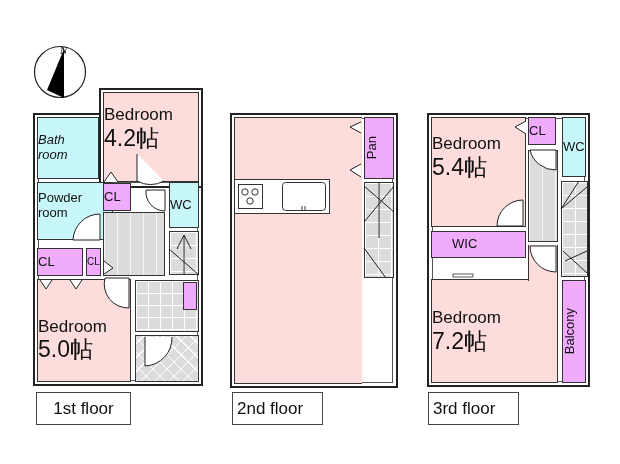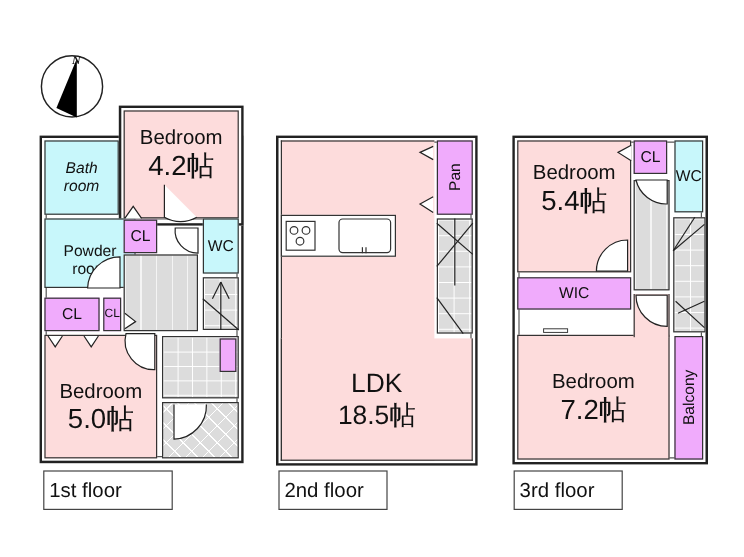--- a/index.html
+++ b/index.html
@@ -1,21 +1,21 @@
 <!DOCTYPE html>
 <html><head>
 <meta charset="utf-8">
 <style>
   html, body { margin:0; padding:0; }
   body { width:620px; height:464px; background:#ffffff; position:relative; overflow:hidden;
          font-family:"Liberation Sans", "DejaVu Sans", sans-serif; color:#111; }
   .abs { position:absolute; box-sizing:border-box; }
   .outer { border:2px solid #222; background:#fff; box-shadow: inset 0 0 0 3px #fff, inset 0 0 0 4px #555; }
   .room { position:absolute; box-sizing:border-box; border:1.5px solid #333; display:flex;
-          flex-direction:column; align-items:center; justify-content:center; text-align:center; line-height:1.15; }
+          flex-direction:column; align-items:flex-start; justify-content:center; text-align:center; line-height:1.15; }
   .pink { background:#fddcdc; }
   .cyan { background:#c8f7fb; }
   .white { background:#f0abfc; }
   .grid { background-color:#dcdcdc;
           background-image: linear-gradient(#fff 1px, transparent 1px), linear-gradient(90deg, #fff 1px, transparent 1px);
           background-size: 12px 12px; }
   .diag { background-color:#dcdcdc;
           background-image: repeating-linear-gradient(45deg, #fff 0 1px, transparent 1px 10px),
                             repeating-linear-gradient(-45deg, #fff 0 1px, transparent 1px 10px); }
   .hall { background-color:#dcdcdc;
@@ -52,21 +52,21 @@
   <div class="room pink" style="left:103px;top:92px;width:96px;height:90px;justify-content:flex-start;padding-top:12px;">
     <span class="rname">Bedroom</span>
     <span class="rsize">4.2帖</span>
   </div>
 
   <div class="room cyan" style="left:37px;top:117px;width:62px;height:62px;font-style:italic;">
     <span class="small">Bath</span>
     <span class="small">room</span>
   </div>
 
-  <div class="room cyan" style="left:37px;top:182px;width:76px;height:58px;justify-content:flex-start;padding-top:19px;">
+  <div class="room cyan" style="left:37px;top:182px;width:76px;height:58px;justify-content:flex-start;padding-top:8px;">
     <span class="small">Powder</span>
     <span class="small">room</span>
   </div>
 
   <div class="room white" style="left:103px;top:183px;width:28px;height:28px;">
     <span class="small">CL</span>
   </div>
 
   <div class="room hall" style="left:103px;top:212px;width:62px;height:64px;"></div>
 
@@ -105,29 +105,25 @@
     <path d="M73,240 A27,27 0 0 1 100,214 L100,240 Z" fill="#fff" stroke="#222" stroke-width="1"></path>
     <path d="M146,190 L165,190 L165,211 A19,19 0 0 1 146,190 Z" fill="#fff" stroke="#222" stroke-width="1"></path>
     <path d="M105,278 A24,24 0 0 0 129,308 L129,278 Z" fill="#fff" stroke="#222" stroke-width="1"></path>
     <path d="M145,337 L145,366 A28,28 0 0 0 172,337" fill="#fff" stroke="#222" stroke-width="1"></path>
     <polyline points="104,182 111,172 118,182" fill="#fff" stroke="#222" stroke-width="1"></polyline>
     <polyline points="104,261 113,268 104,274" fill="#fff" stroke="#222" stroke-width="1"></polyline>
     <polyline points="40,280 46,289 52,280" fill="#fff" stroke="#222" stroke-width="1"></polyline>
     <polyline points="70,280 76,289 82,280" fill="#fff" stroke="#222" stroke-width="1"></polyline>
   </svg>
 </div>
-<div class="floor-label" style="left:36px;top:392px;width:108px;height:33px;line-height:27px;font-size:17px;">1st floor</div>
+<div class="floor-label" style="left:36px;top:392px;width:95px;height:33px;line-height:27px;font-size:17px;text-align:center;">1st floor</div>
 
 <div class="abs" style="left:0;top:0;width:620px;height:400px;">
   <div class="abs outer" style="left:230px;top:113px;width:168px;height:275px;"></div>
   <div class="room pink" style="left:234px;top:117px;width:128px;height:267px;border-right:none;padding-top:140px;"></div>
-  <div class="room pink" style="left:234px;top:282px;width:160px;height:102px;border-top:none;">
-    <span class="big">LDK</span>
-    <span class="big">18.5帖</span>
-  </div>
 
   <div class="room white" style="left:364px;top:117px;width:30px;height:62px;">
     <span class="small vert">Pan</span>
   </div>
 
   <div class="stairs" style="left:364px;top:182px;width:30px;height:96px;"></div>
   <svg style="left:364px;top:182px;" width="30" height="96">
     <line x1="0" y1="4" x2="30" y2="30" stroke="#222" stroke-width="1"></line>
     <line x1="30" y1="4" x2="0" y2="40" stroke="#222" stroke-width="1"></line>
     <line x1="15" y1="0" x2="15" y2="56" stroke="#222" stroke-width="1"></line>
@@ -172,21 +168,21 @@
   <div class="room hall" style="left:528px;top:150px;width:30px;height:92px;"></div>
 
   <div class="stairs" style="left:561px;top:181px;width:27px;height:96px;"></div>
   <svg style="left:561px;top:181px;" width="27" height="96">
     <line x1="0" y1="28" x2="18" y2="0" stroke="#222" stroke-width="1"></line>
     <line x1="0" y1="28" x2="26" y2="6" stroke="#222" stroke-width="1"></line>
     <line x1="2" y1="70" x2="26" y2="92" stroke="#222" stroke-width="1"></line>
     <line x1="4" y1="80" x2="26" y2="70" stroke="#222" stroke-width="1"></line>
   </svg>
 
-  <div class="room white" style="left:431px;top:231px;width:95px;height:27px;">
+  <div class="room white" style="left:431px;top:231px;width:95px;height:27px;padding-left:20px;">
     <span class="small">WIC</span>
   </div>
 
   <div class="room pink" style="left:431px;top:279px;width:127px;height:104px;">
     <span class="rname">Bedroom</span>
     <span class="rsize">7.2帖</span>
   </div>
   <div class="abs pink" style="left:528px;top:245px;width:30px;height:36px;border-left:1.5px solid #333;border-right:1.5px solid #333;"></div>
 
   <div class="room white" style="left:562px;top:280px;width:24px;height:103px;">

